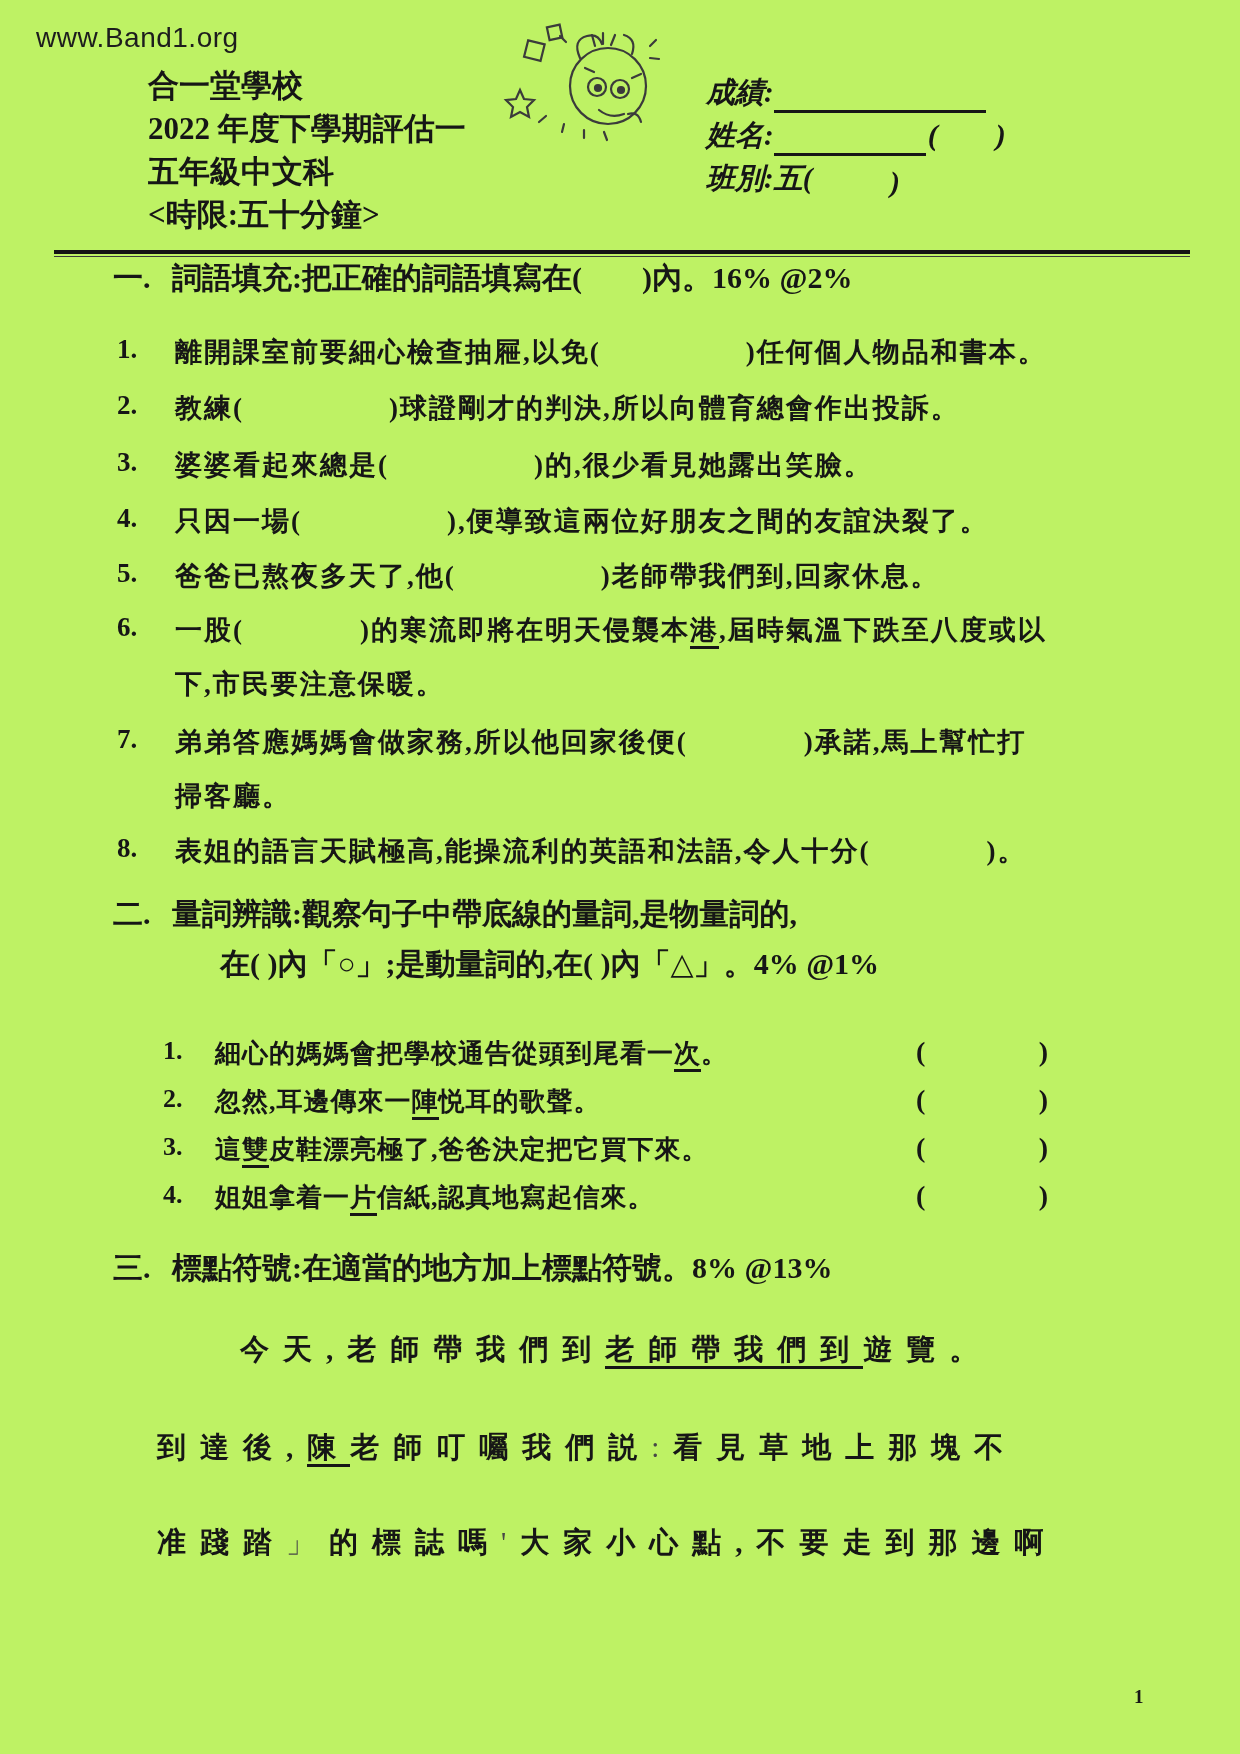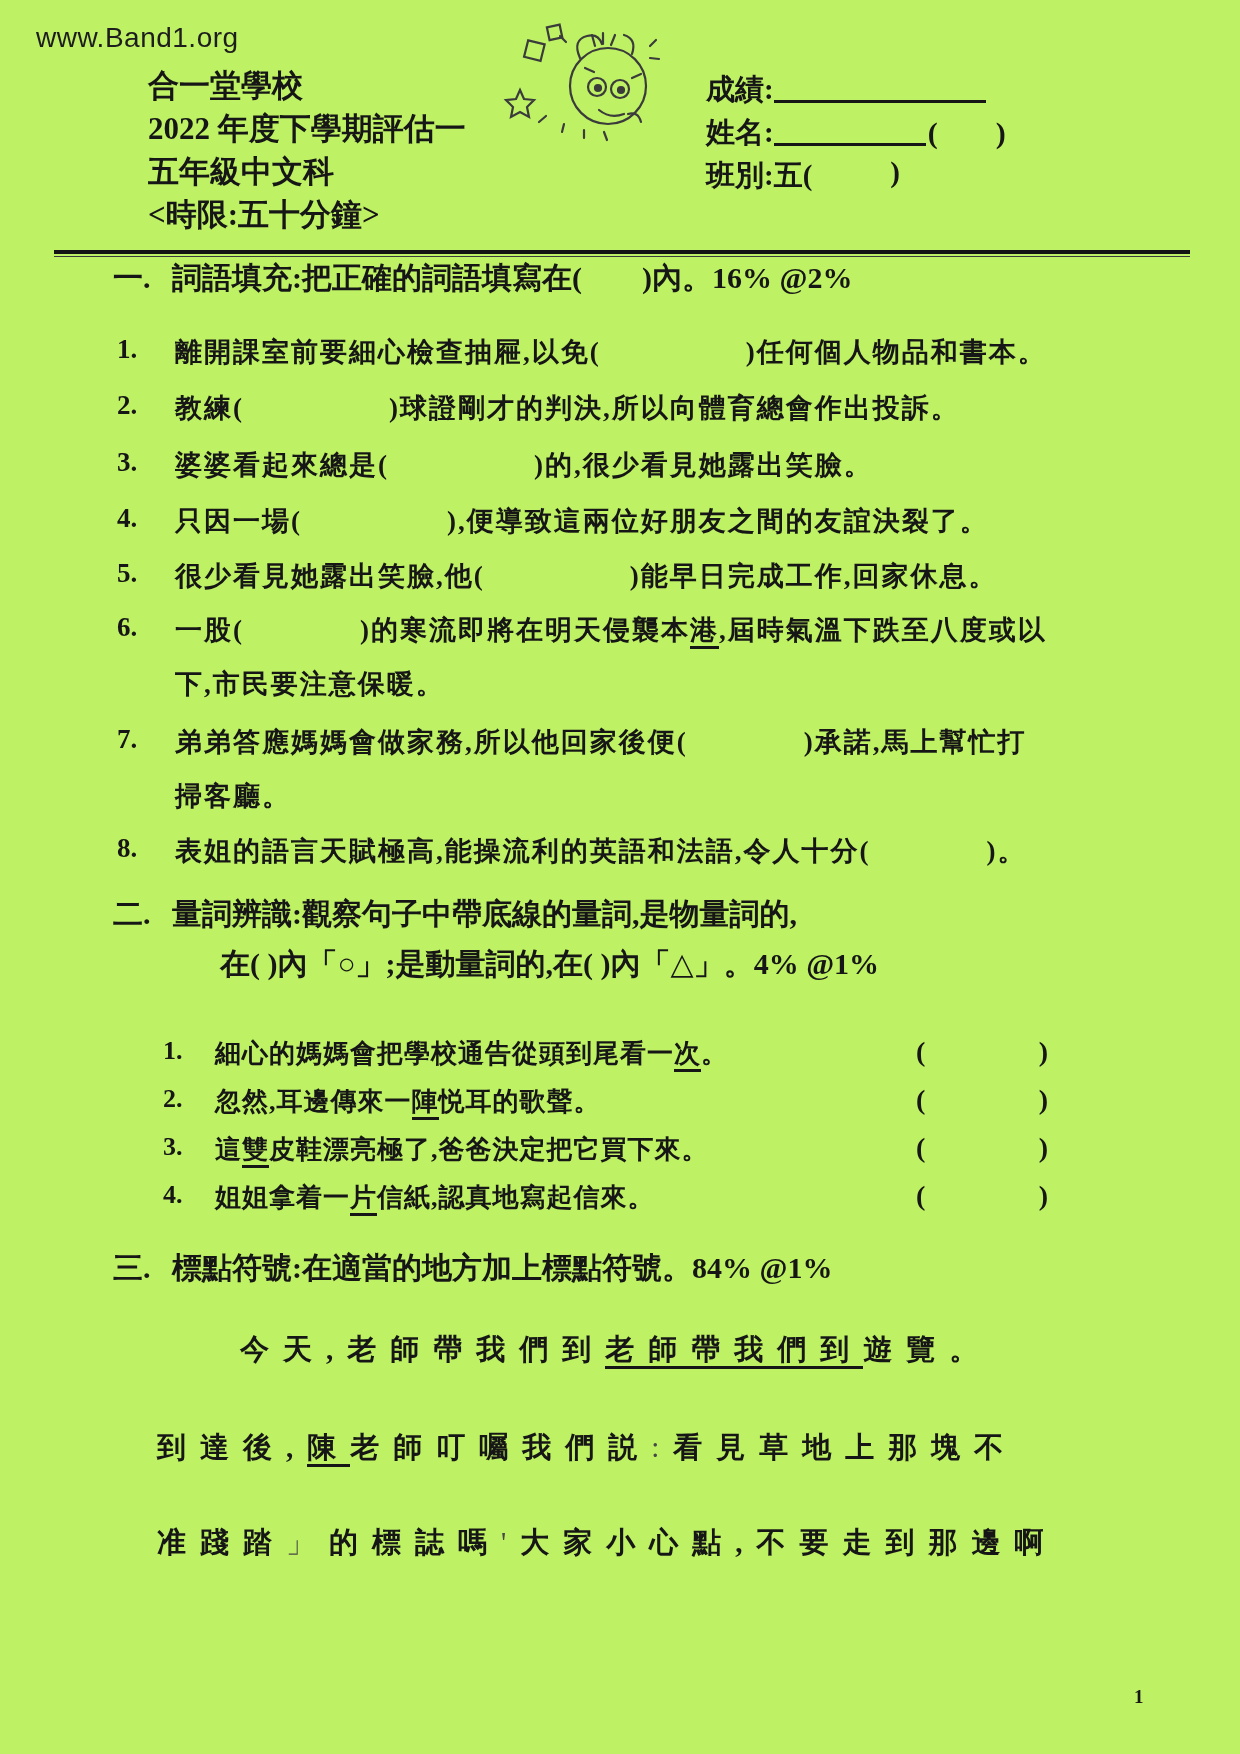--- a/index.html
+++ b/index.html
@@ -12,21 +12,21 @@
   .watermark{
     left:36px;top:22px;font-family:"Liberation Sans","DejaVu Sans",sans-serif;
     font-size:28px;color:#1d1d1d;letter-spacing:0.5px;
   }
   
   .hdr{left:148px;top:64px;width:436px;text-align:left;font-weight:700;}
   .hdr div{font-size:31px;line-height:43px;white-space:nowrap;}
   .stamp{left:498px;top:14px;width:170px;height:132px;}
   
   .fields{left:706px;top:70px;font-weight:700;font-size:29px;}
-  .frow{display:flex;height:43px;white-space:nowrap;}
+  .frow{display:flex;align-items:flex-end;height:43px;white-space:nowrap;font-style:italic;}
   .fline{display:inline-block;border-bottom:3px solid #161616;height:30px;}
   .w205{width:212px;} .w150{width:152px;} .w155{width:158px;}
   .spacer75{display:inline-block;width:78px;}
   .fparen{font-size:30px;letter-spacing:14px;margin-left:2px;}
   
   .divider{left:54px;top:250px;width:1136px;height:4px;background:#141414;}
   .divider2{left:54px;top:256px;width:1136px;height:1px;background:#3c3c3c;}
   
   .shead{display:flex;font-weight:700;font-size:30px;white-space:nowrap;}
   .snum{width:59px;}
@@ -114,21 +114,21 @@
   <div class="abs q" style="left:117px;top:447px;">
     <span class="qnum">3.</span>
     <span>婆婆看起來總是(　　　　　)的,很少看見她露出笑臉。</span>
   </div>
   <div class="abs q" style="left:117px;top:503px;">
     <span class="qnum">4.</span>
     <span>只因一場(　　　　　),便導致這兩位好朋友之間的友誼決裂了。</span>
   </div>
   <div class="abs q" style="left:117px;top:558px;">
     <span class="qnum">5.</span>
-    <span>很少看見她露出笑臉,他(　　　　　)能早日完成工作,回家休息。</span>
+    <span>爸爸已熬夜多天了,他(　　　　　)老師帶我們到,回家休息。</span>
   </div>
   <div class="abs q" style="left:117px;top:612px;">
     <span class="qnum">6.</span>
     <span><span>一股(　　　　)的寒流即將在明天侵襲本</span><span class="u">港</span><span>,屆時氣溫下跌至八度或以</span></span>
   </div>
   <div class="abs q cont" style="left:117px;top:666px;">
     <span>下,市民要注意保暖。</span>
   </div>
   <div class="abs q" style="left:117px;top:724px;">
     <span class="qnum">7.</span>
@@ -181,21 +181,21 @@
     <span class="qnum2">4.</span>
     <span><span>姐姐拿着一</span><span class="u">片</span><span>信紙,認真地寫起信來。</span></span>
   </div>
   <div class="abs parens" style="left:916px;top:1180px;">
     <span>(</span>
       <span>)</span>
   </div>
 
   <div class="abs shead" style="left:113px;top:1248px;">
     <span class="snum">三.</span>
-    <span>標點符號:在適當的地方加上標點符號。84% @1%</span>
+    <span>標點符號:在適當的地方加上標點符號。8% @13%</span>
   </div>
 
   <div class="abs pline" style="left:240px;top:1330px;">
     <span>今天,老師帶我們到</span><span class="u">老師帶我們到</span><span>遊覽。</span>
   </div>
   <div class="abs pline" style="left:157px;top:1523px;">
     <span>准踐踏</span><span class="pencil">」</span><span>的標誌嗎</span><span class="pencil">'</span><span>大家小心點,不要走到那邊啊</span>
   </div>
   <div class="abs pline" style="left:157px;top:1428px;">
     <span>到達後,</span><span class="u">陳</span><span>老師叮囑我們説</span><span class="pencil">:</span><span>看見草地上那塊不</span>

